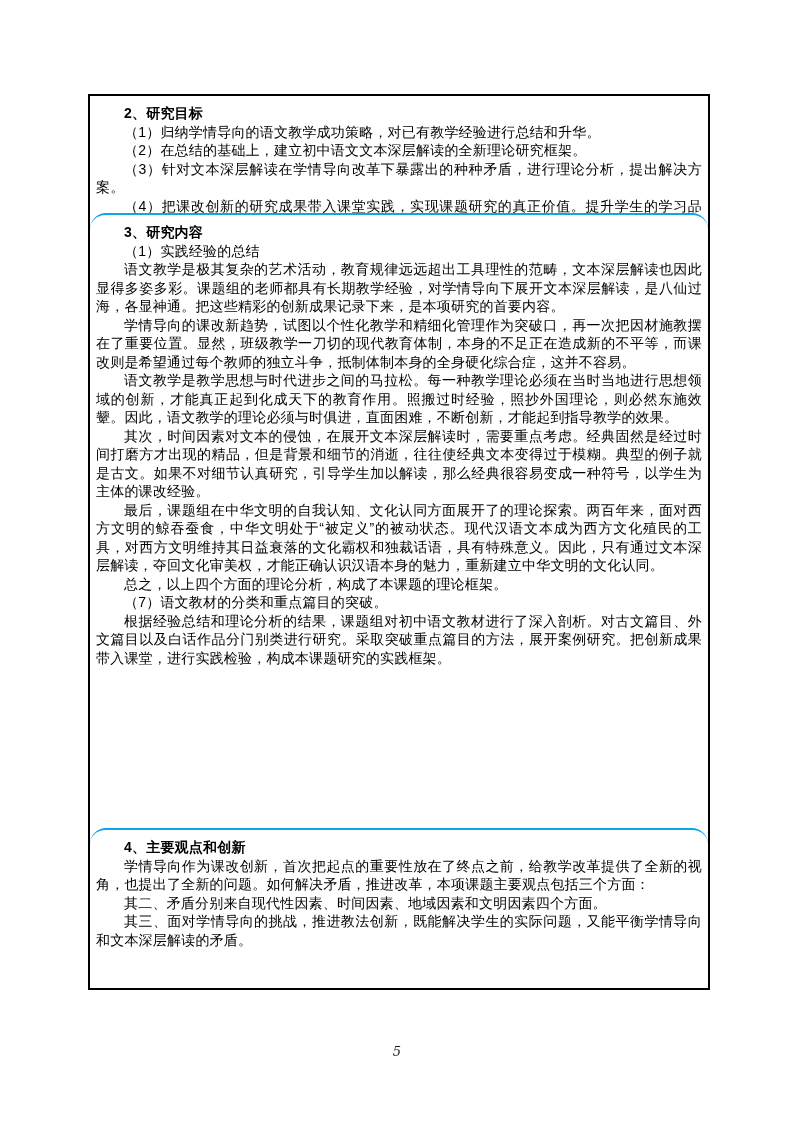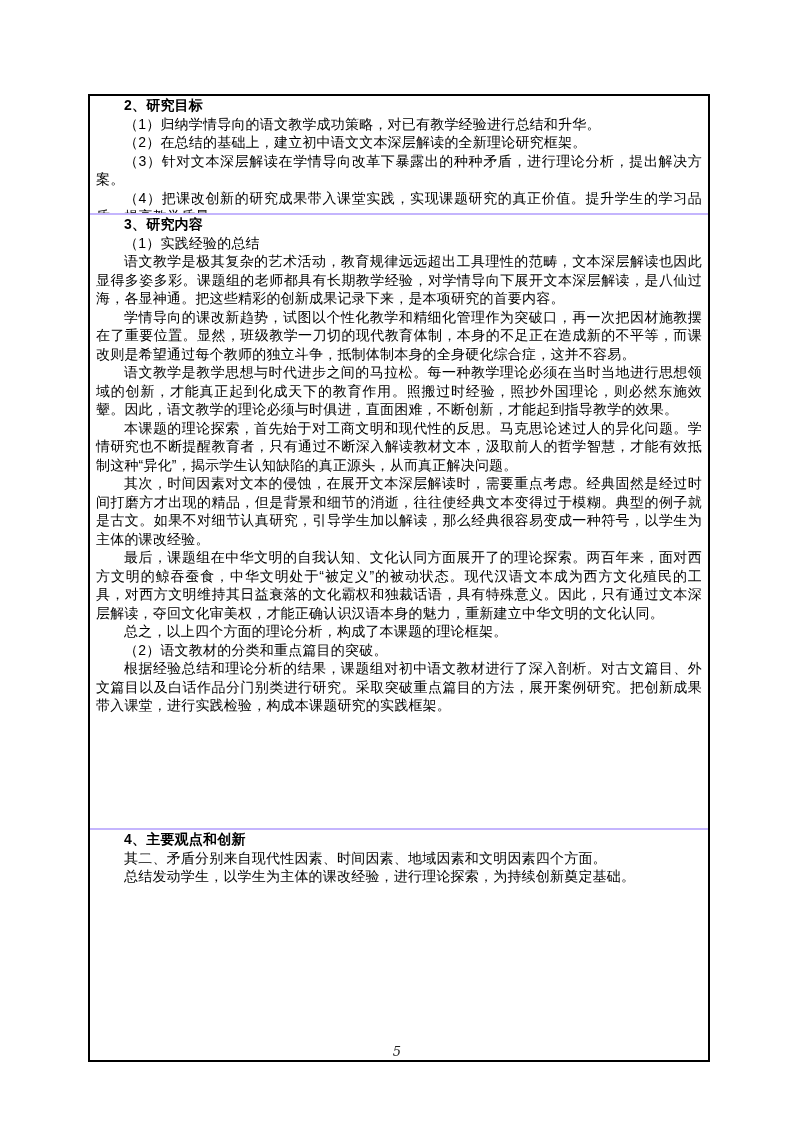--- a/index.html
+++ b/index.html
@@ -18,29 +18,30 @@
     position: absolute;
     left: 88px;
     top: 94px;
     width: 622px;
     border: 2px solid #000000;
     box-sizing: border-box;
     background: #ffffff;
   }
   .section-row {
     box-sizing: border-box;
-    padding: 0 6px 0 6px;
+    padding: 8px 6px 0 6px;
     overflow: hidden;
+    border-radius: 16px;
   }
   .section-row + .section-row {
-    border-top: 2px solid #c4b5fd;
+    border-top: 2px solid #0ea5e9;
   }
   .row-1 { height: 117px; }
   .row-2 { height: 615px; }
-  .row-3 { height: 232px; }
+  .row-3 { height: 160px; }
   .section-row p {
     margin: 0;
     text-indent: 2em;
     font-size: 14px;
     line-height: 18.5px;
     text-align: justify;
     letter-spacing: 0.2px;
   }
   .section-heading {
     margin: 0;
@@ -73,29 +74,29 @@
     <p>（3）针对文本深层解读在学情导向改革下暴露出的种种矛盾，进行理论分析，提出解决方案。</p>
     <p>（4）把课改创新的研究成果带入课堂实践，实现课题研究的真正价值。提升学生的学习品质，提高教学质量。</p>
   </div>
 
   <div class="section-row row-2">
     <p class="section-heading">3、研究内容</p>
     <p>（1）实践经验的总结</p>
     <p>语文教学是极其复杂的艺术活动，教育规律远远超出工具理性的范畴，文本深层解读也因此显得多姿多彩。课题组的老师都具有长期教学经验，对学情导向下展开文本深层解读，是八仙过海，各显神通。把这些精彩的创新成果记录下来，是本项研究的首要内容。</p>
     <p>学情导向的课改新趋势，试图以个性化教学和精细化管理作为突破口，再一次把因材施教摆在了重要位置。显然，班级教学一刀切的现代教育体制，本身的不足正在造成新的不平等，而课改则是希望通过每个教师的独立斗争，抵制体制本身的全身硬化综合症，这并不容易。</p>
     <p>语文教学是教学思想与时代进步之间的马拉松。每一种教学理论必须在当时当地进行思想领域的创新，才能真正起到化成天下的教育作用。照搬过时经验，照抄外国理论，则必然东施效颦。因此，语文教学的理论必须与时俱进，直面困难，不断创新，才能起到指导教学的效果。</p>
-    <p>本课题的理论探索，首先始于对工商文明和现代性的反思。马克思论述过人的异化问题。学情研究也不断提醒教育者，只有通过不断深入解读教材文本，汲取前人的哲学智慧，才能有效抵制这种“异化”，揭示学生认知缺陷的真正源头，从而真正解决问题。</p>
     <p>其次，时间因素对文本的侵蚀，在展开文本深层解读时，需要重点考虑。经典固然是经过时间打磨方才出现的精品，但是背景和细节的消逝，往往使经典文本变得过于模糊。典型的例子就是古文。如果不对细节认真研究，引导学生加以解读，那么经典很容易变成一种符号，以学生为主体的课改经验。</p>
     <p>最后，课题组在中华文明的自我认知、文化认同方面展开了的理论探索。两百年来，面对西方文明的鲸吞蚕食，中华文明处于“被定义”的被动状态。现代汉语文本成为西方文化殖民的工具，对西方文明维持其日益衰落的文化霸权和独裁话语，具有特殊意义。因此，只有通过文本深层解读，夺回文化审美权，才能正确认识汉语本身的魅力，重新建立中华文明的文化认同。</p>
     <p>总之，以上四个方面的理论分析，构成了本课题的理论框架。</p>
-    <p>（2）语文教材的分类和重点篇目的突破。</p>
+    <p>（7）语文教材的分类和重点篇目的突破。</p>
     <p>根据经验总结和理论分析的结果，课题组对初中语文教材进行了深入剖析。对古文篇目、外文篇目以及白话作品分门别类进行研究。采取突破重点篇目的方法，展开案例研究。把创新成果带入课堂，进行实践检验，构成本课题研究的实践框架。</p>
   </div>
 
   <div class="section-row row-3">
     <p class="section-heading">4、主要观点和创新</p>
+    <p>学情导向作为课改创新，首次把起点的重要性放在了终点之前，给教学改革提供了全新的视角，也提出了全新的问题。如何解决矛盾，推进改革，本项课题主要观点包括三个方面：</p>
     <p>其二、矛盾分别来自现代性因素、时间因素、地域因素和文明因素四个方面。</p>
-    <p>总结发动学生，以学生为主体的课改经验，进行理论探索，为持续创新奠定基础。</p>
+    <p>其三、面对学情导向的挑战，推进教法创新，既能解决学生的实际问题，又能平衡学情导向和文本深层解读的矛盾。</p>
   </div>
 
 </div>
 
 <div class="page-number">5</div>
 
 </body></html>

